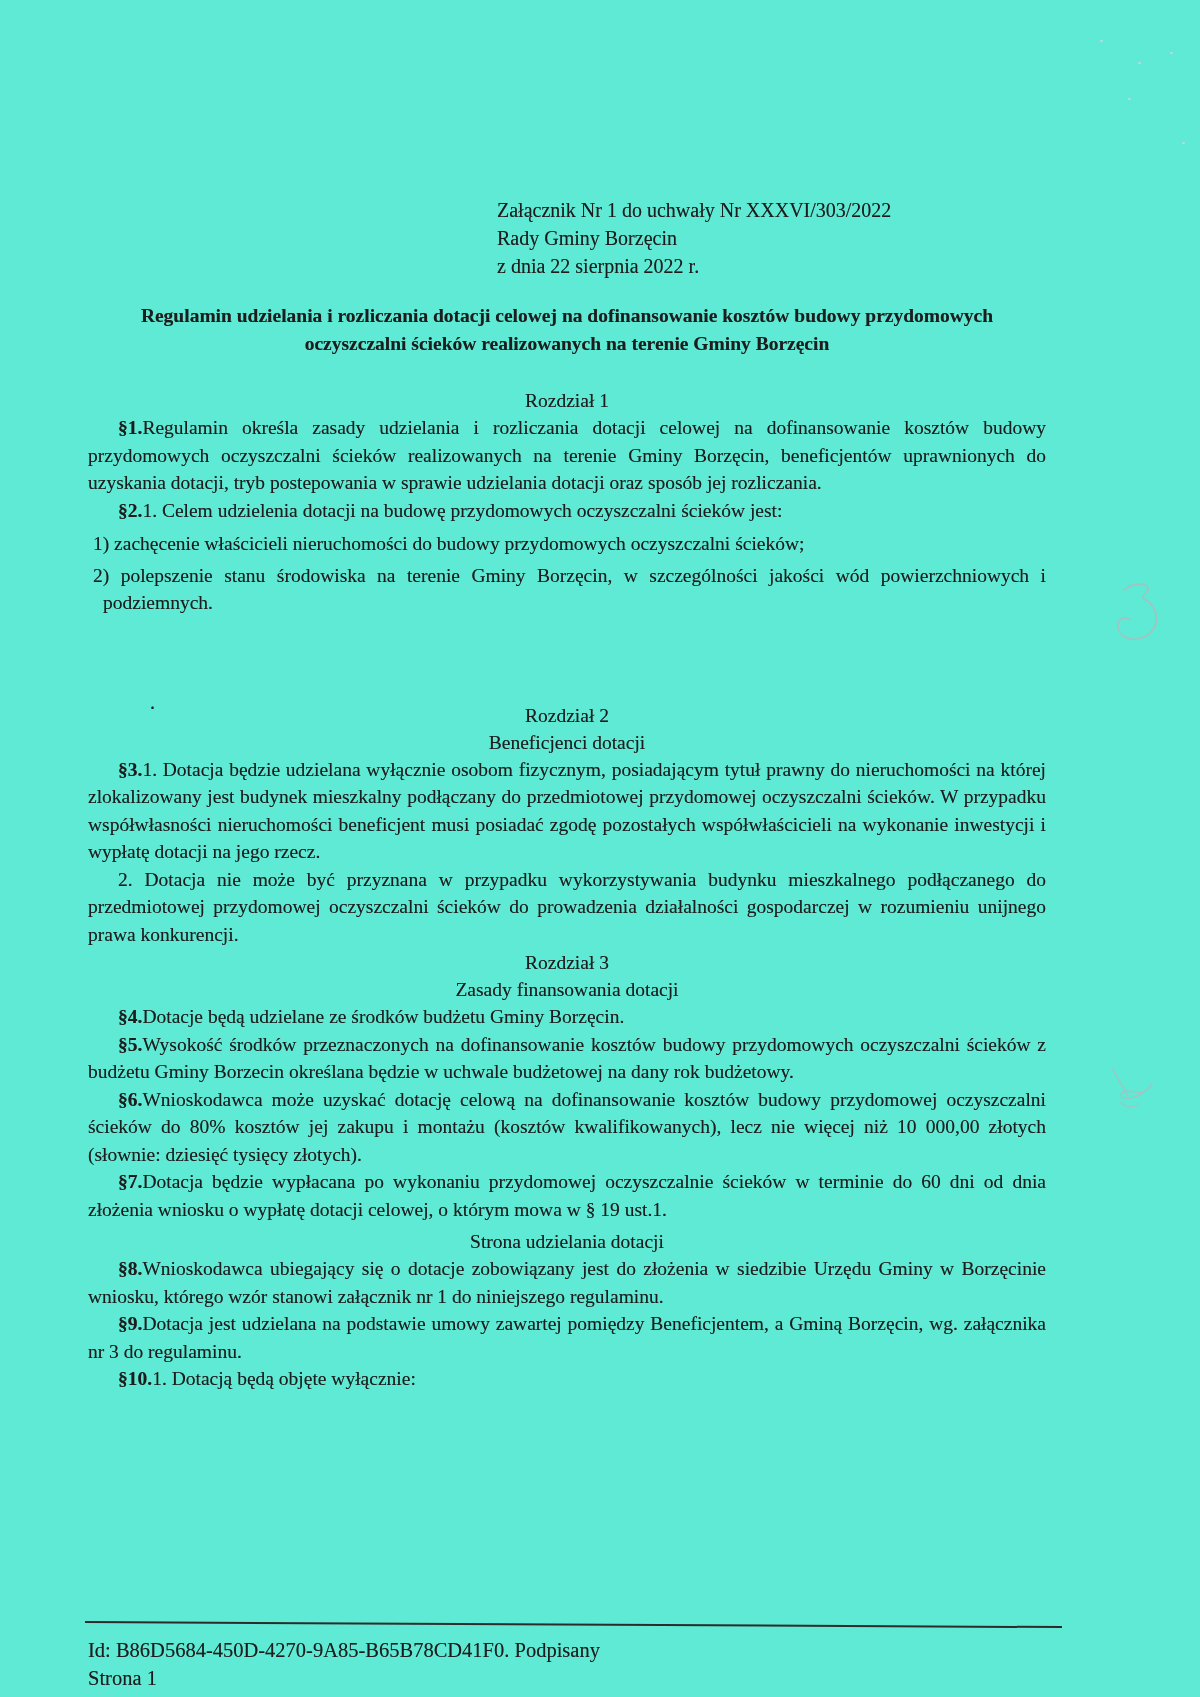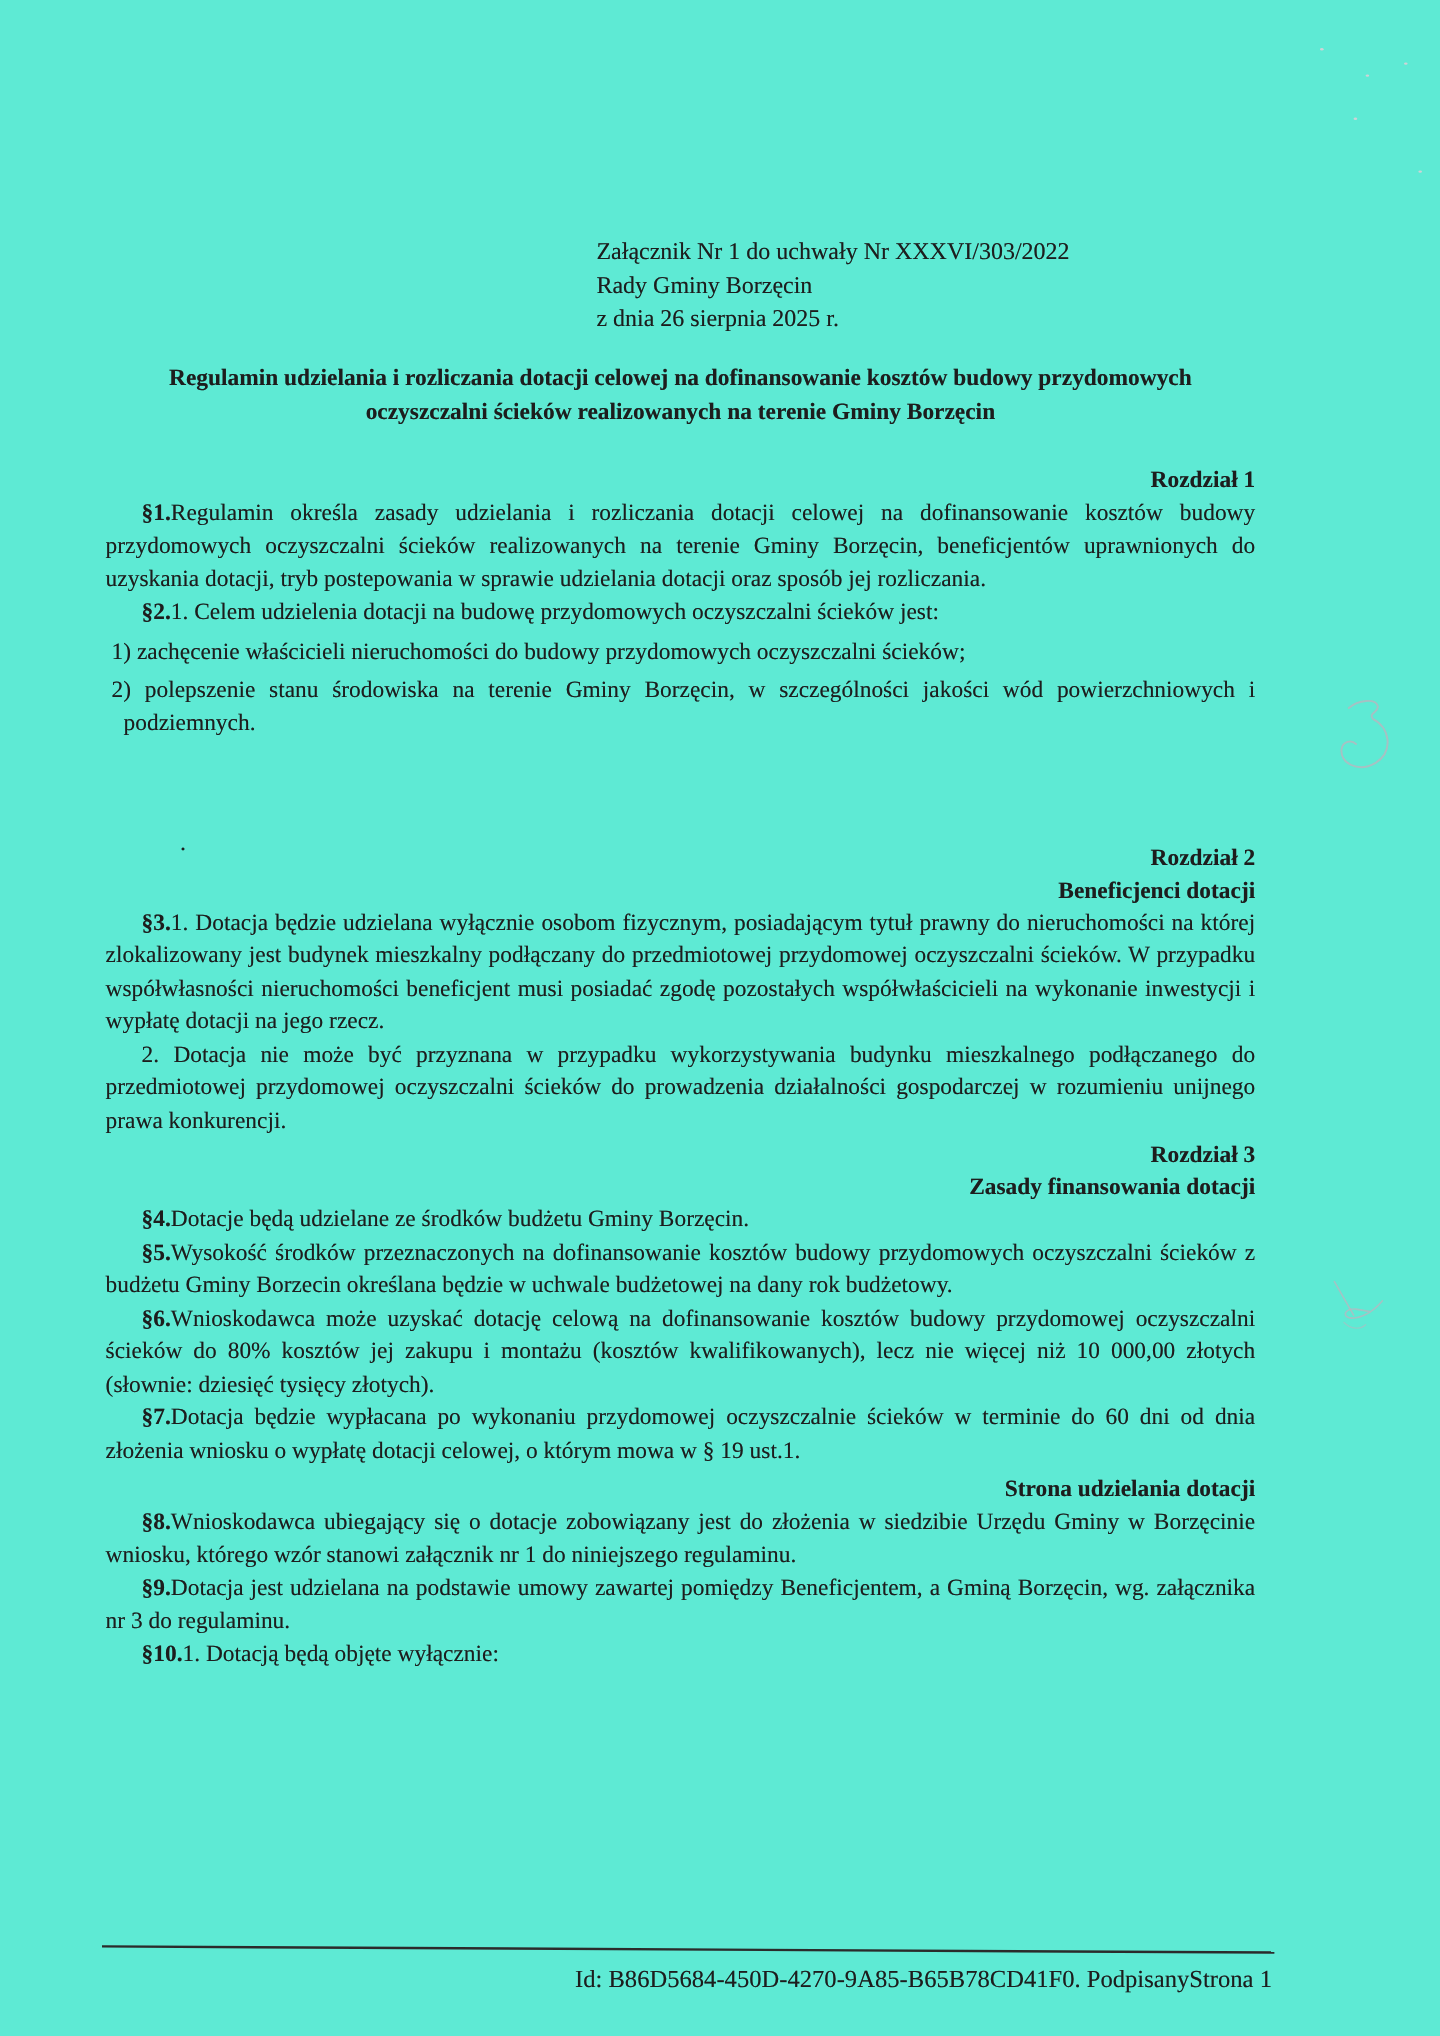--- a/index.html
+++ b/index.html
@@ -34,22 +34,22 @@
     line-height:28px;
     text-align:left;
   }
   .doc-title{
     margin-top:22px;
     font-weight:bold;
     text-align:center;
     line-height:27.5px;
   }
   .chapter-heading{
-    font-weight:bold;
-    text-align:right;
+    font-weight:normal;
+    text-align:center;
     line-height:27px;
   }
   .ch1{margin-top:30px;}
   .ch2{margin-top:85px;}
   .ch3{margin-top:1px;}
   .ch4{margin-top:5px;}
   p.para{
     margin:0;
     text-indent:30px;
   }
@@ -86,37 +86,38 @@
     width:977px;
     border-top:2px solid var(--rule);
     transform:rotate(0.3deg);
     transform-origin:left center;
   }
   .footer-row{
     position:absolute;
     left:88px; top:1636px;
     width:972px;
     display:flex;
-    justify-content:flex-end;
+    justify-content:flex-start;
     align-items:baseline;
     font-size:20.5px;
     line-height:28px;
+    flex-direction:column;
   }
 </style>
 </head>
 <body>
 
 <div class="page">
 
   <div class="content">
 
     <div class="attach-header">
       <div>Załącznik Nr 1 do uchwały Nr XXXVI/303/2022</div>
       <div>Rady Gminy Borzęcin</div>
-      <div>z dnia 26 sierpnia 2025 r.</div>
+      <div>z dnia 22 sierpnia 2022 r.</div>
     </div>
 
     <div class="doc-title">Regulamin udzielania i rozliczania dotacji celowej na dofinansowanie kosztów budowy przydomowych oczyszczalni ścieków realizowanych na terenie Gminy Borzęcin</div>
 
     <div class="chapter-heading ch1">
       <div>Rozdział 1</div>
     </div>
     <p class="para m5"><b>§1.</b><span>Regulamin określa zasady udzielania i rozliczania dotacji celowej na dofinansowanie kosztów budowy przydomowych oczyszczalni ścieków realizowanych na terenie Gminy Borzęcin, beneficjentów uprawnionych do uzyskania dotacji, tryb postepowania w sprawie udzielania dotacji oraz sposób jej rozliczania.</span></p>
     <p class="para m6"><b>§2.</b><span>1. Celem udzielenia dotacji na budowę przydomowych oczyszczalni ścieków jest:</span></p>
     <p class="list-item first">1) zachęcenie właścicieli nieruchomości do budowy przydomowych oczyszczalni ścieków;</p>

